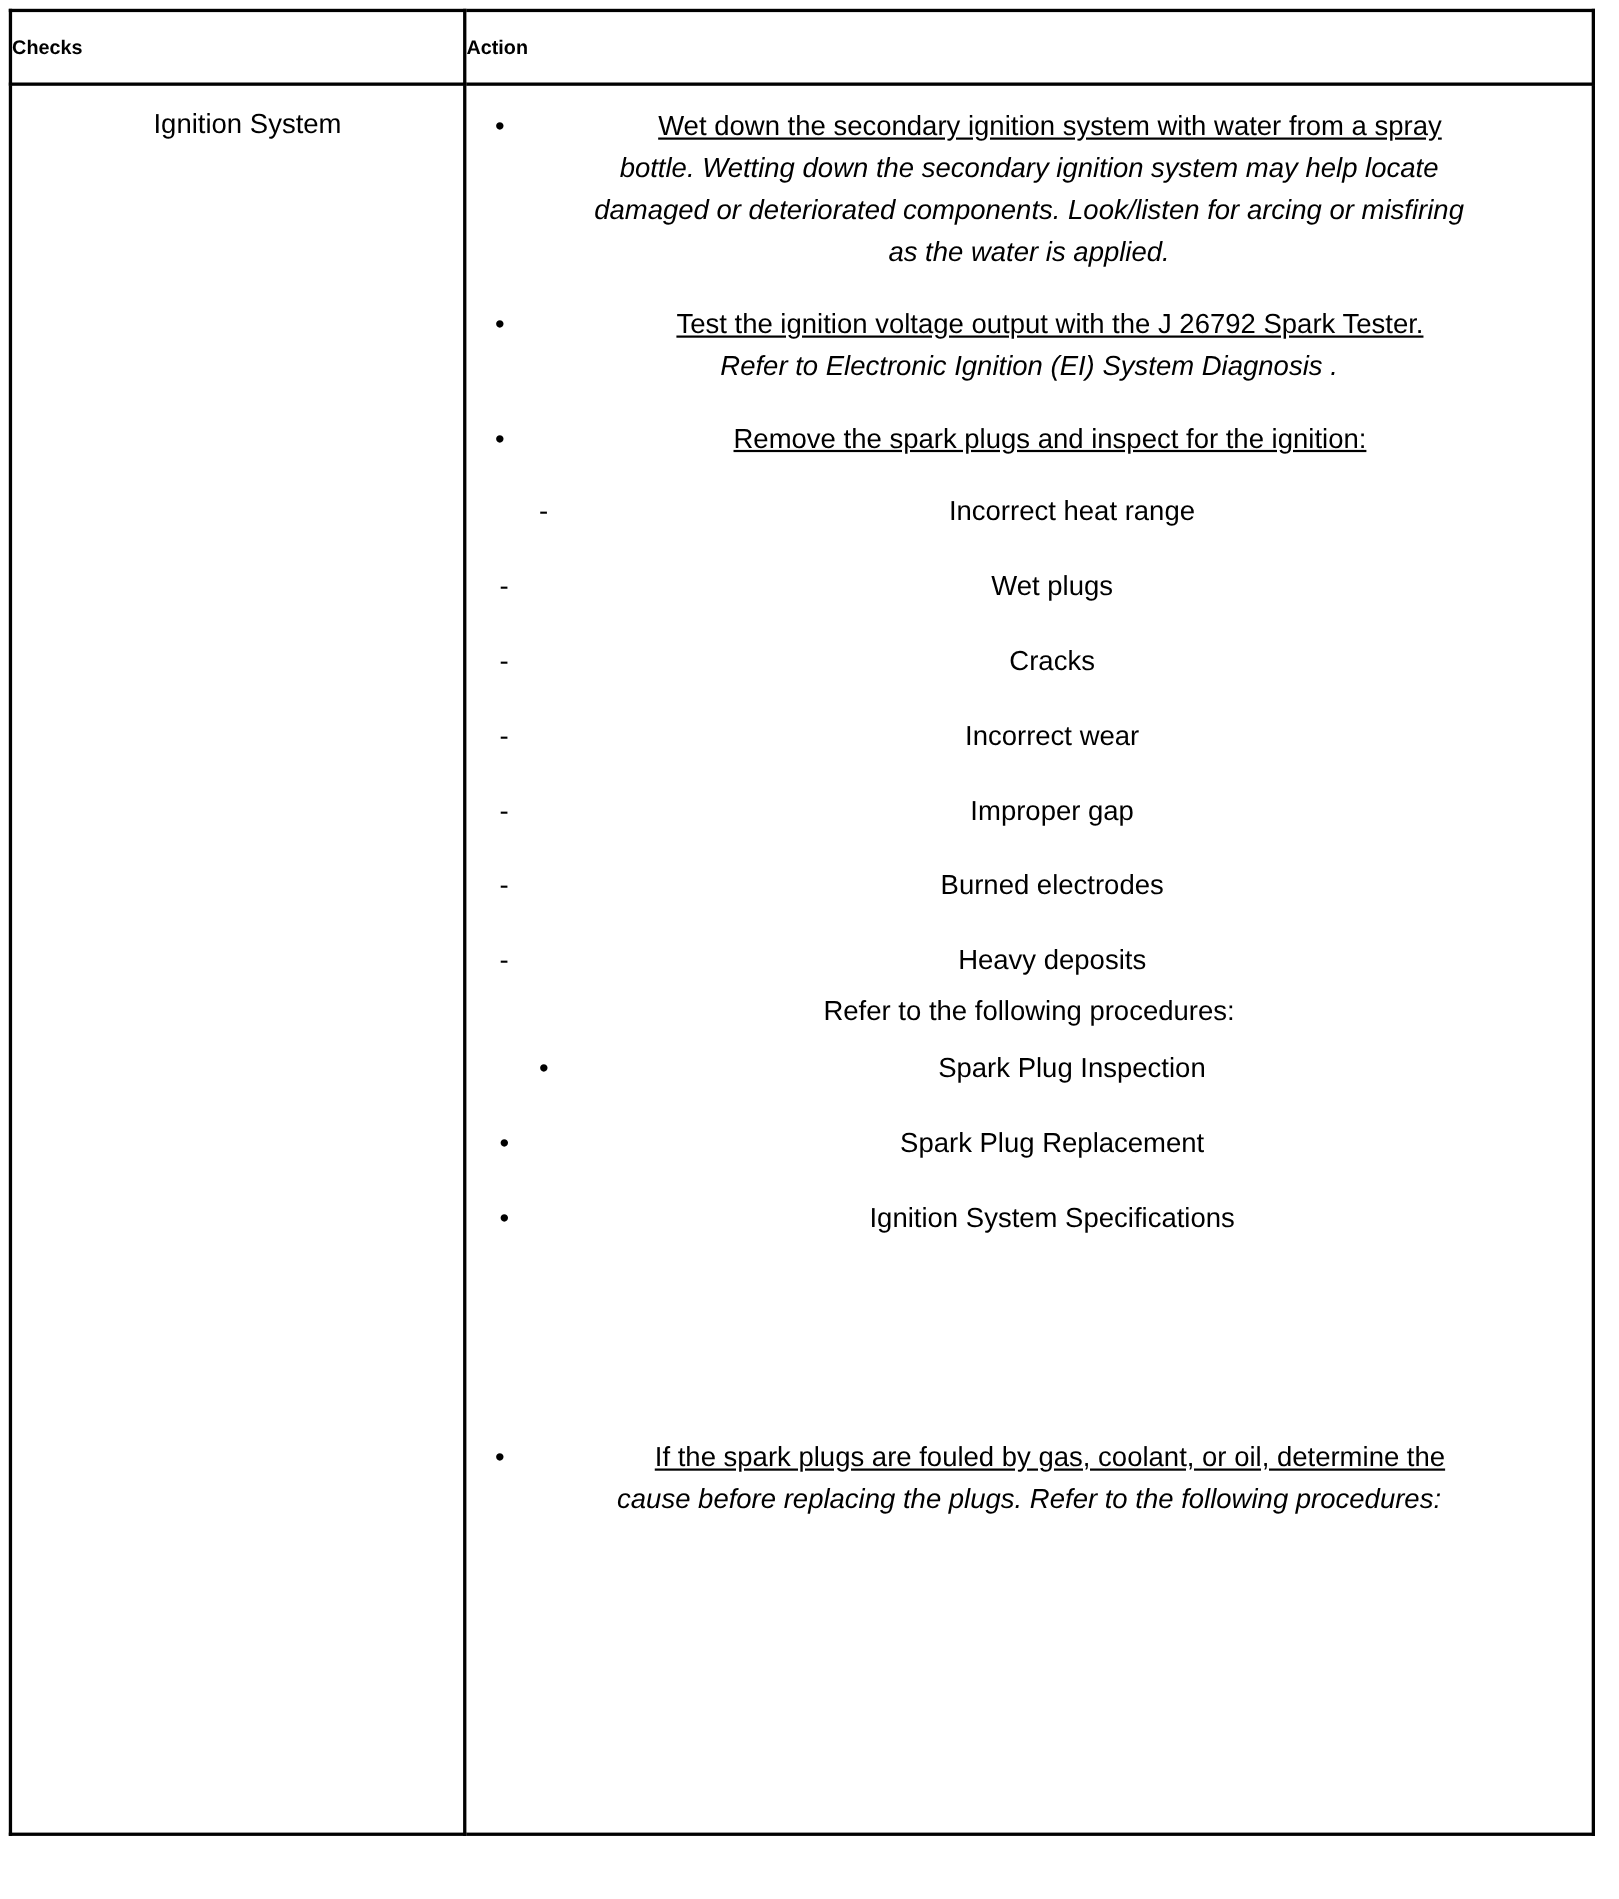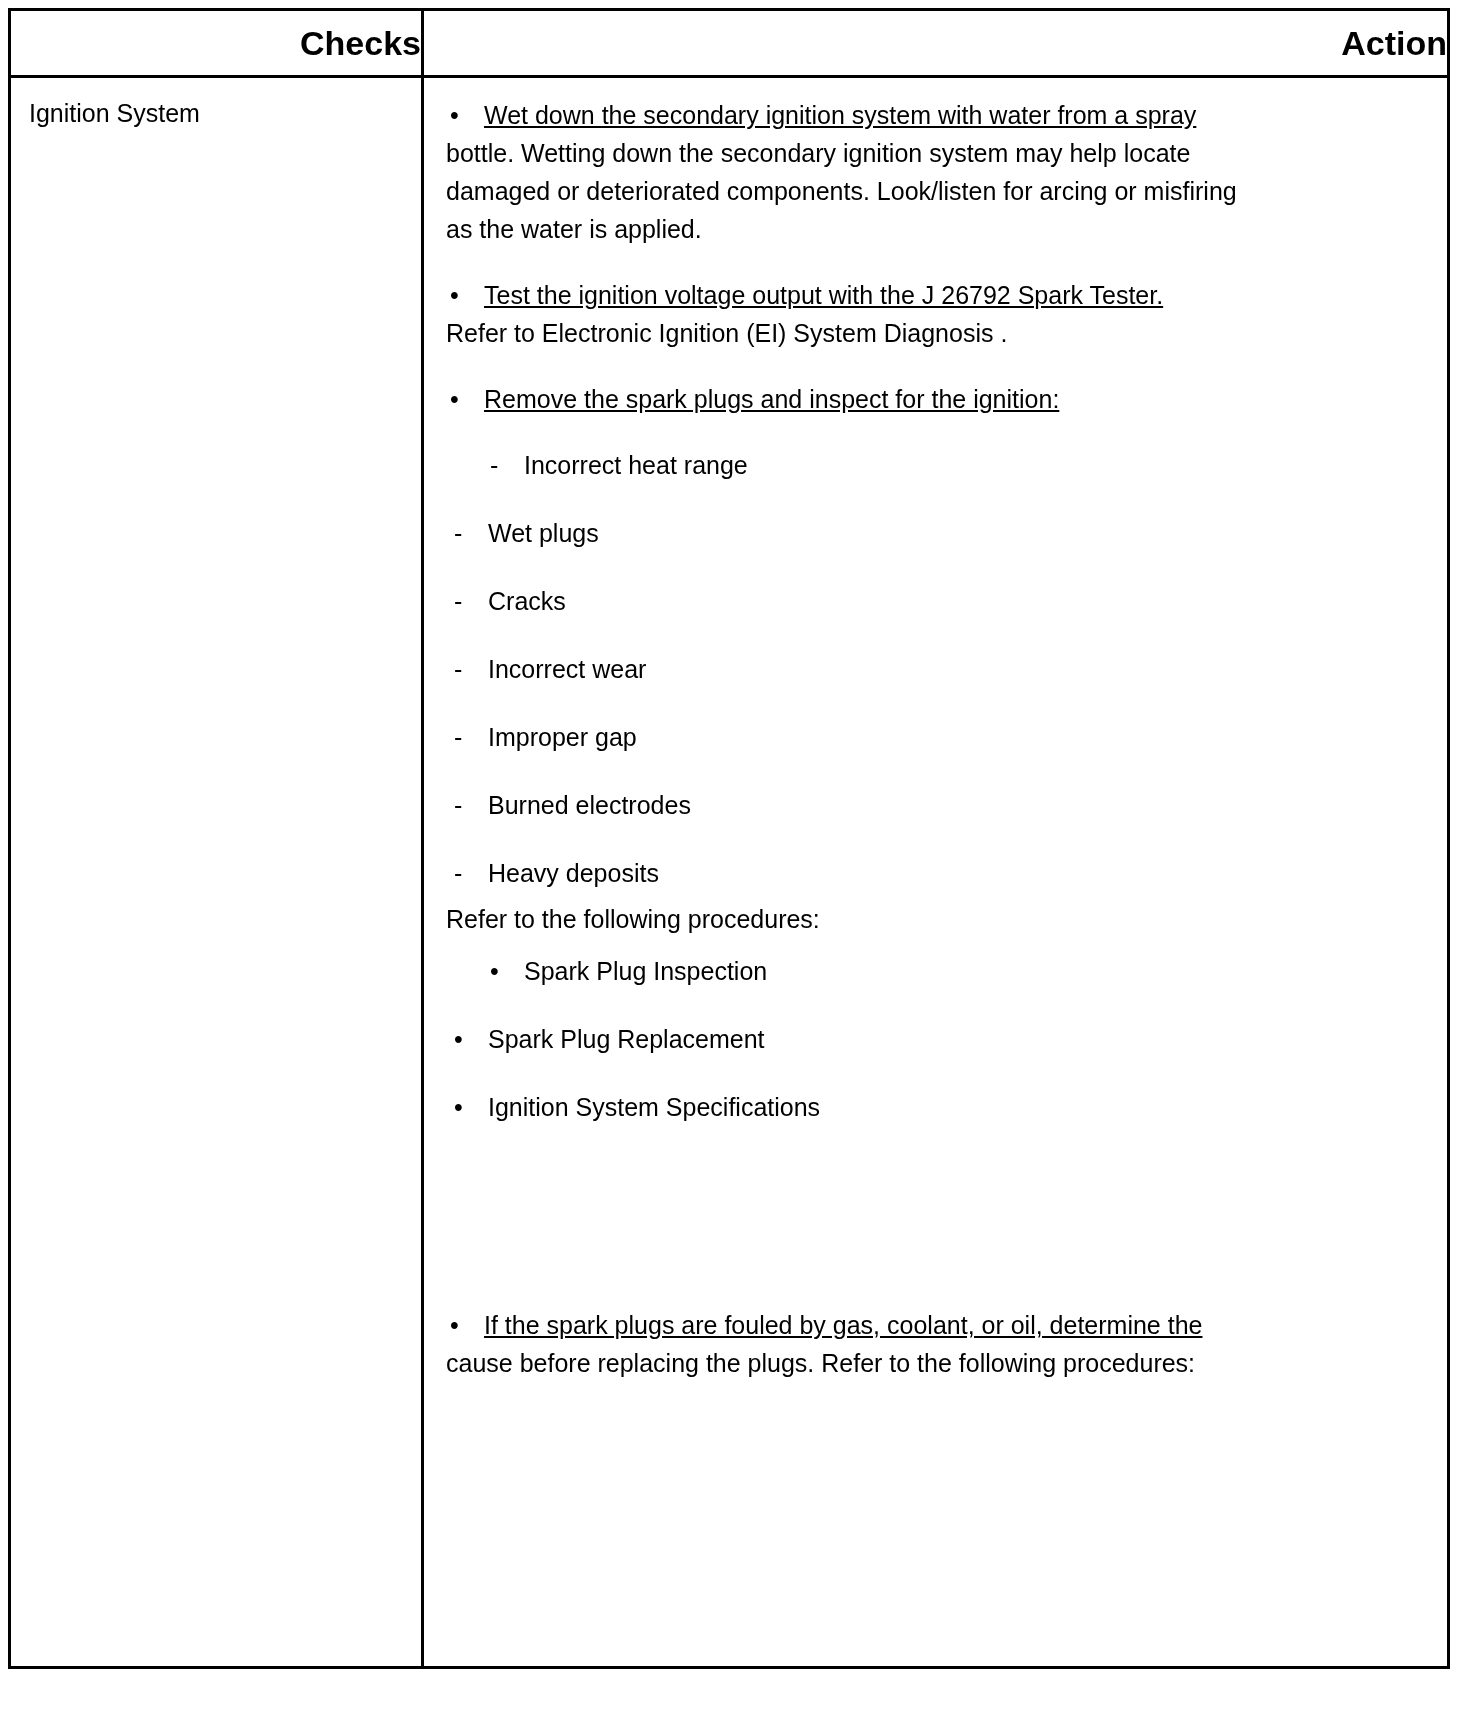--- a/index.html
+++ b/index.html
@@ -27,24 +27,25 @@
     table-layout: fixed;
     border: 3px solid #000;
   }
   table.diag col.c1 { width: 413px; }
   table.diag col.c2 { width: 1026px; }
 
   th, td {
     border: 3px solid #000;
     vertical-align: top;
     padding: 0;
+    text-align: center;
   }
   th {
-    text-align: right;
-    font-size: 34px;
+    text-align: left;
+    font-size: 18px;
     font-weight: bold;
     height: 64px;
     line-height: 64px;
     padding: 0;
   }
   td.checks-cell {
     padding: 20px 0 0 18px;
     font-size: 25px;
     line-height: 1.2;
   }
@@ -71,20 +72,21 @@
 
   
   .bullet-para .txt {
     display: inline;
     margin-left: 0;
     text-decoration: underline;
   }
   .wrapline {
     display: block;
     margin-left: -38px;
+    font-style: italic;
   }
 
   .sub-dash {
     position: relative;
     padding-left: 78px;
     margin: 0 0 30px 0;
   }
   .sub-dash .mark {
     position: absolute;
     left: 44px;

